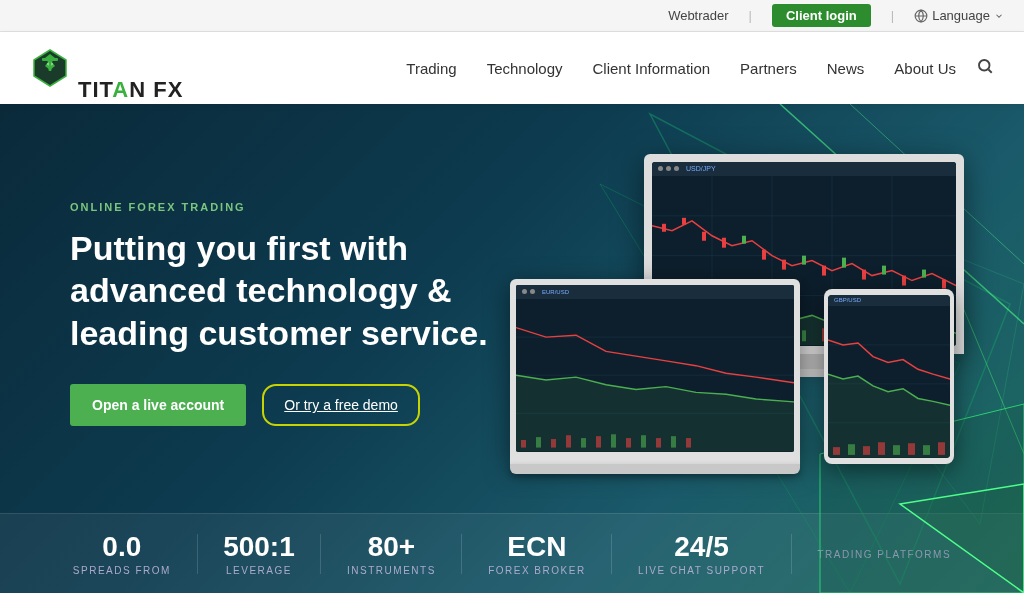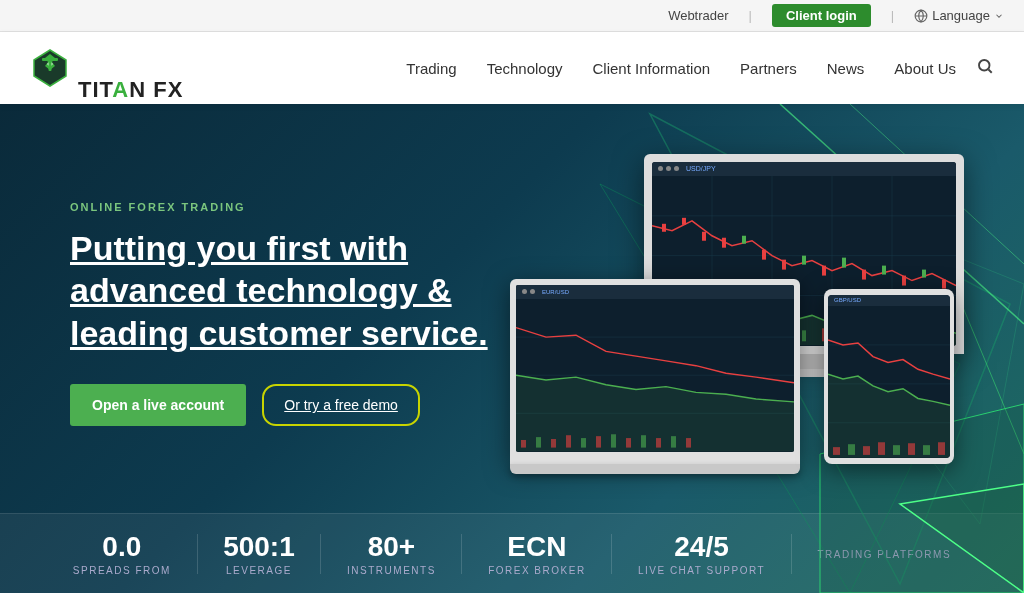--- a/index.html
+++ b/index.html
@@ -124,21 +124,20 @@
       letter-spacing: 2px;
       text-transform: uppercase;
       margin-bottom: 14px;
     }
     .hero-headline {
       font-size: 34px;
       font-weight: 700;
       line-height: 1.25;
       color: #fff;
       margin-bottom: 30px;
-      text-decoration: underline;
     }
     .hero-buttons {
       display: flex;
       align-items: center;
       gap: 16px;
     }
     .btn-live {
       background: #4caf50;
       color: #fff;
       font-size: 14px;

